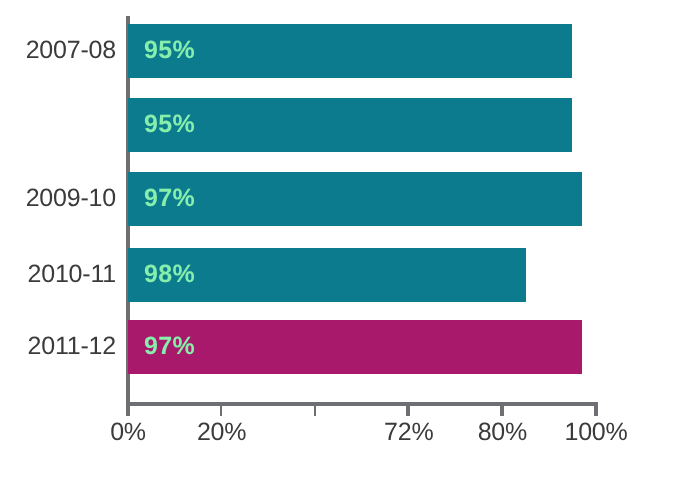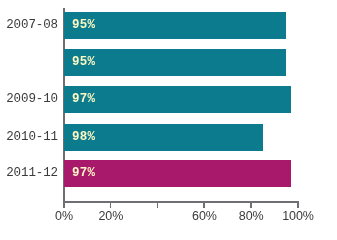--- a/index.html
+++ b/index.html
@@ -52,21 +52,20 @@
     background: #6d6f72;
   }
 
   
   .rows {
     position: absolute;
     left: 0;
     top: 0;
     width: 337px;
     height: 201px;
-    font-family: Liberation Mono, monospace;
   }
 
   .row {
     position: absolute;
     left: 0;
     width: 337px;
     height: 27px;
   }
 
   .cat-label {
@@ -94,21 +93,21 @@
   }
 
   .bar-value {
     position: absolute;
     left: 8px;
     top: 0;
     height: 27px;
     line-height: 27px;
     font-size: 12.5px;
     font-weight: bold;
-    color: #fef9c3;
+    color: #86efac;
     white-space: nowrap;
     letter-spacing: 0.2px;
   }
 
   
   .xticks {
     position: absolute;
     left: 0;
     top: 0;
     width: 337px;
@@ -182,19 +181,19 @@
     <div class="xticks">
       <div class="xtick" style="left:63px;"></div>
       <div class="xtick" style="left:109.8px;"></div>
       <div class="xtick" style="left:156.6px;"></div>
       <div class="xtick" style="left:203.4px;"></div>
       <div class="xtick" style="left:250.2px;"></div>
       <div class="xtick" style="left:297px;"></div>
 
       <div class="xtick-label" style="left:64px;">0%</div>
       <div class="xtick-label" style="left:110.8px;">20%</div>
-      <div class="xtick-label" style="left:204.4px;">60%</div>
+      <div class="xtick-label" style="left:204.4px;">72%</div>
       <div class="xtick-label" style="left:251.2px;">80%</div>
       <div class="xtick-label" style="left:298px;">100%</div>
     </div>
 
   </div>
 </div>
 
 </body></html>

